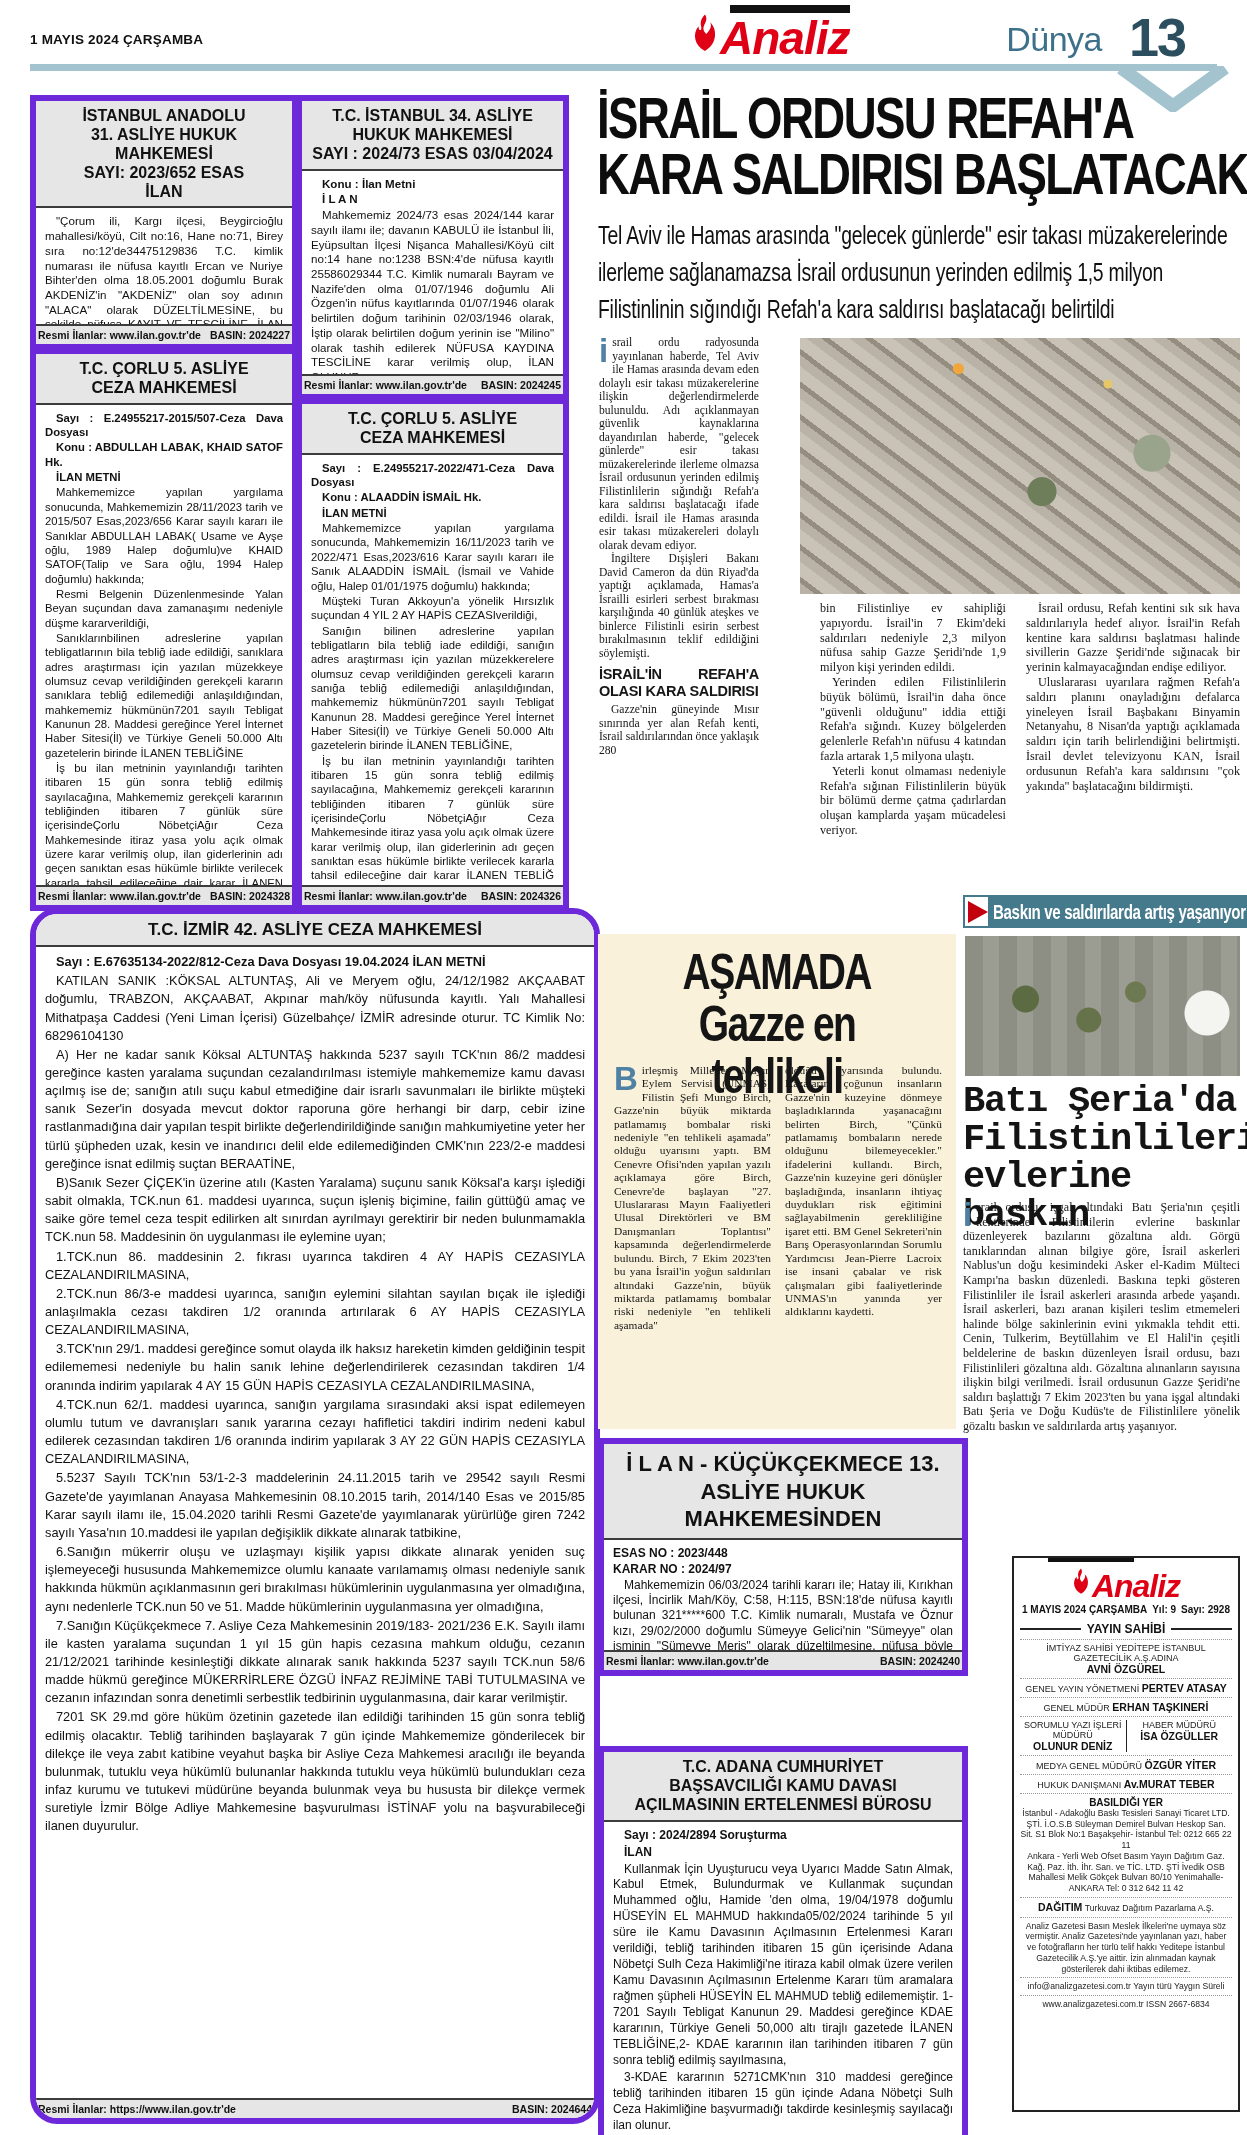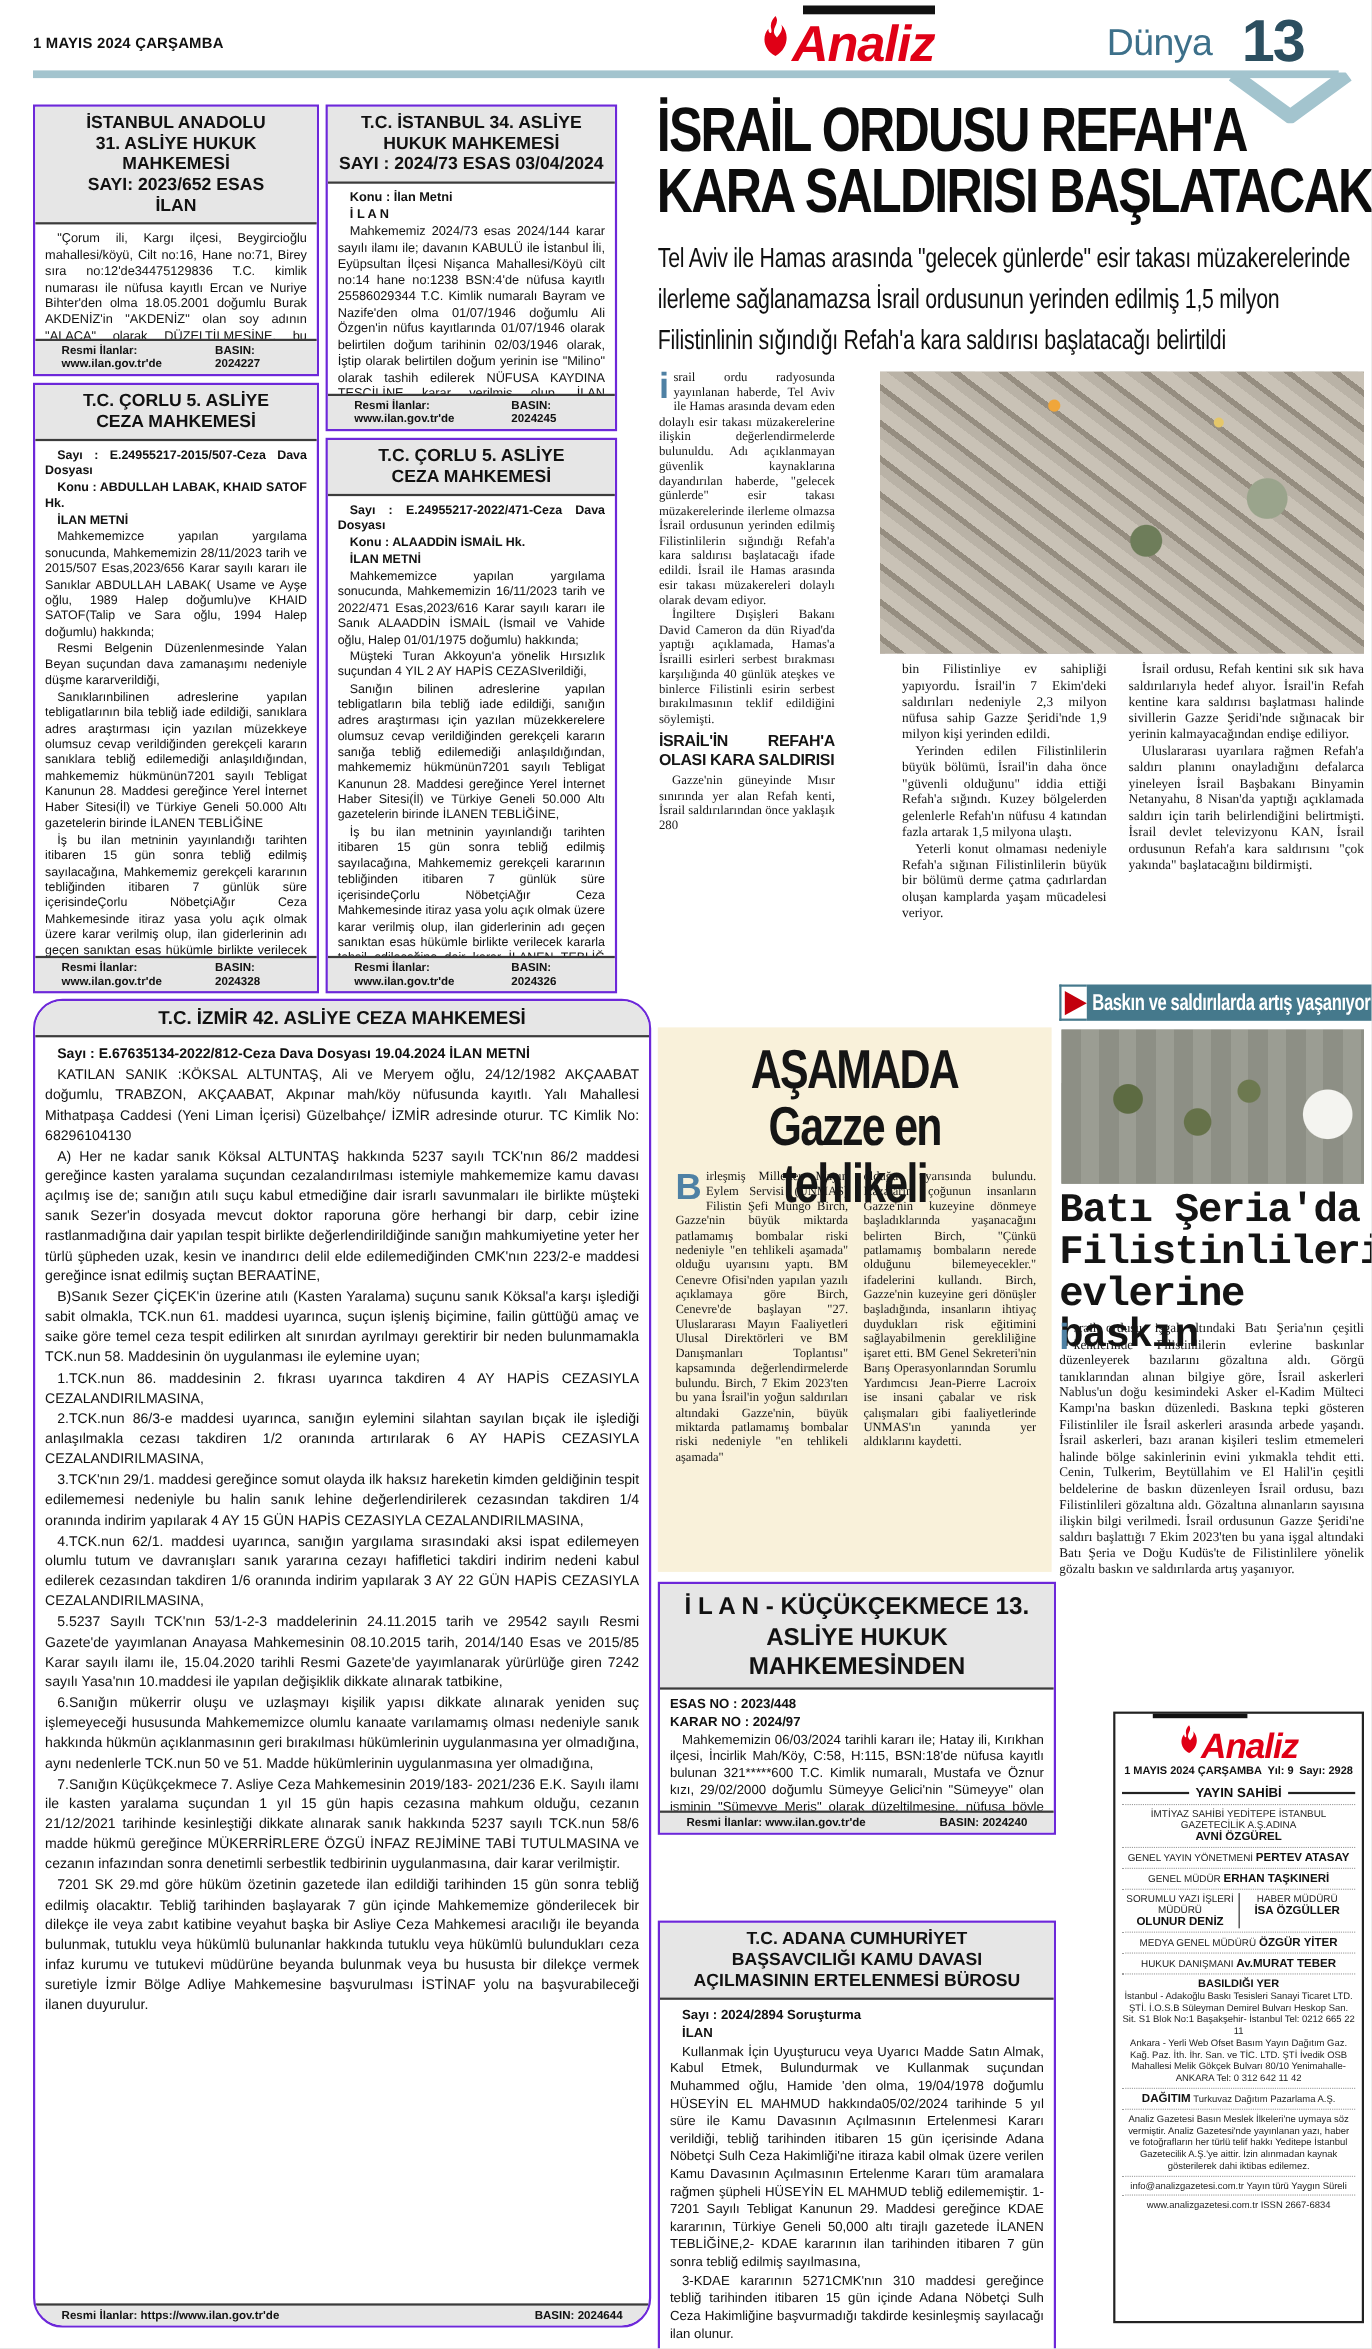--- a/index.html
+++ b/index.html
@@ -12,30 +12,30 @@
   .logo .word{font-style:italic;font-weight:900;color:#e00016;letter-spacing:-1px;line-height:.85;position:relative;}
   .logo .bar{position:absolute;background:#111;}
   .logo-header{left:692px;top:14px;}
   .logo-header .word{font-size:46px;}
   .logo-header .bar{left:38px;top:-9px;width:120px;height:8px;}
   .dunya{position:absolute;right:145px;top:20px;font-size:34px;color:#3d708a;letter-spacing:-.5px;}
   .pagenum{position:absolute;right:62px;top:6px;font-size:54px;font-weight:bold;color:#2c4f60;letter-spacing:-2px;}
   .toprule{position:absolute;left:30px;top:64px;width:1187px;height:7px;background:#a3c4ce;}
   .notch{position:absolute;right:18px;top:66px;}
   
-  .notice{position:absolute;border:2px solid #6d28d9;background:#fff;overflow:hidden;}
+  .notice{position:absolute;border:6px solid #6d28d9;background:#fff;overflow:hidden;}
   .nhead{background:#e6e6e6;border-bottom:2px solid #3c3c3c;text-align:center;font-weight:bold;
          padding:6px 4px 5px;font-size:16px;line-height:1.18;}
   .nhead p{margin:0;}
   .nbody{padding:6px 9px 4px;font-size:11.6px;line-height:1.27;text-align:justify;}
   .nbody p{margin:0 0 1px;text-indent:11px;}
   .nbody p.b{font-weight:bold;text-indent:11px;}
   .nbody p.c{font-weight:bold;text-indent:0;}
   .nfoot{position:absolute;left:0;right:0;bottom:0;background:#e6e6e6;border-top:2px solid #3c3c3c;
-         display:flex;justify-content:space-between;align-items:center;padding:3px 24px;
+         display:flex;justify-content:space-between;align-items:center;padding:3px 2px;
          font-weight:bold;font-size:10.5px;}
   .izmir .nbody{font-size:12.8px;line-height:1.42;}
   .izmir .nhead{font-size:17px;}
   .kucuk .nhead{font-size:22px;line-height:1.25;}
   
   .headline{position:absolute;left:597px;top:90px;width:800px;font-weight:800;font-size:57px;
             line-height:56px;letter-spacing:-2px;color:#0d0d0d;transform:scaleX(.8);transform-origin:left top;white-space:nowrap;}
   .lede{position:absolute;left:598px;top:217px;width:832px;font-size:25px;line-height:37px;font-weight:500;
         letter-spacing:-.3px;color:#101010;transform:scaleX(.775);transform-origin:left top;}
   .serifcol{position:absolute;font-family:"Liberation Serif",serif;text-align:justify;overflow:hidden;color:#161616;}

